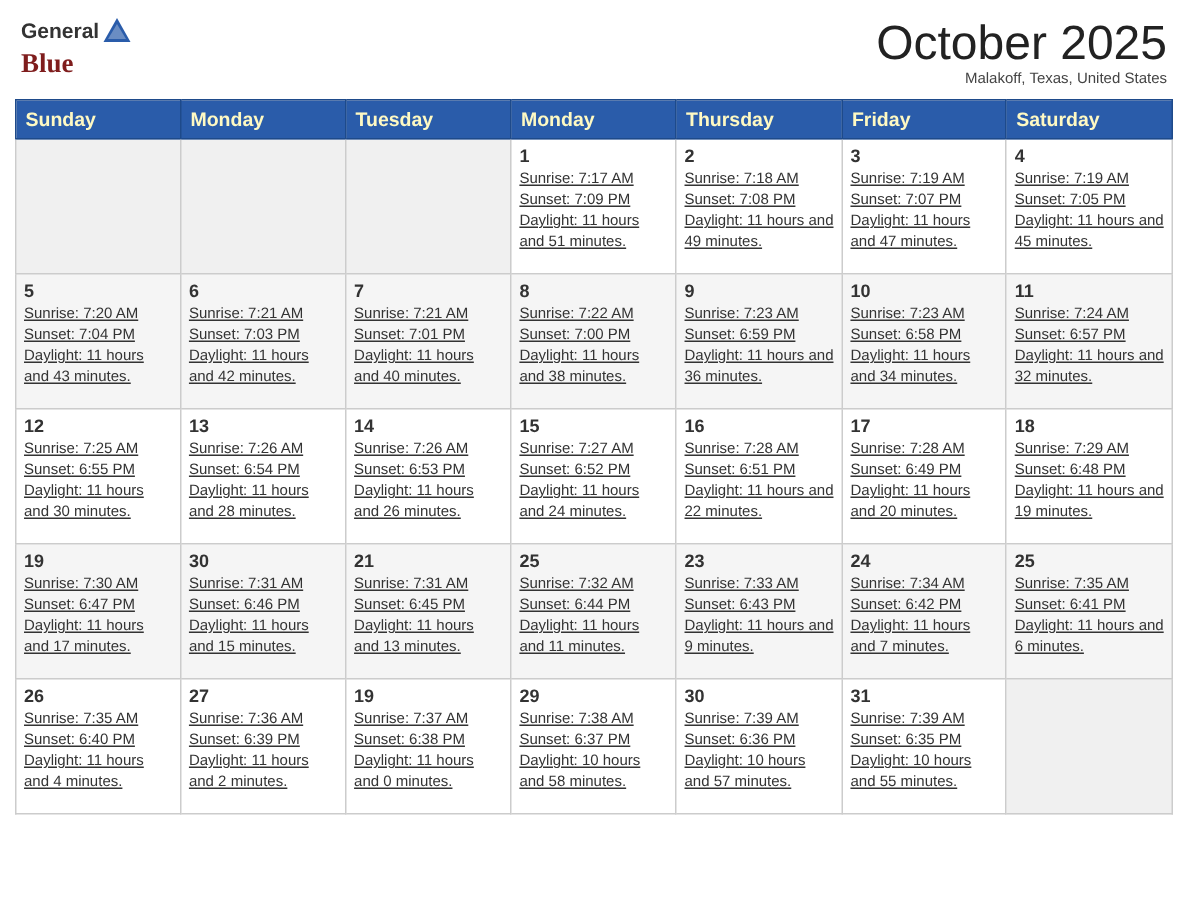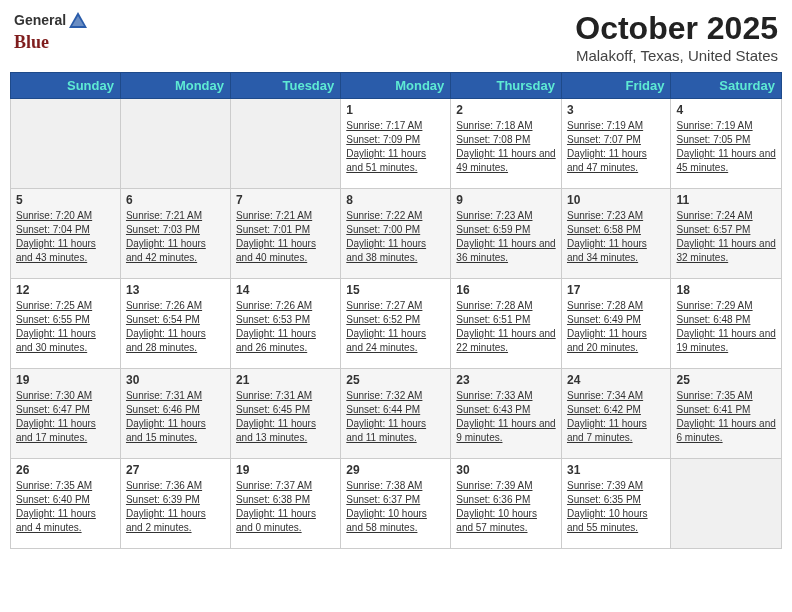--- a/index.html
+++ b/index.html
@@ -19,37 +19,37 @@
     }
     .logo {
       display: flex;
       align-items: center;
     }
     .title-block {
       text-align: right;
     }
     .title-block h1 {
       font-size: 32px;
-      font-weight: bold;
+      font-weight: normal;
       color: #222;
     }
     .title-block h2 {
-      font-size: 15px;
+      font-size: 10px;
       font-weight: normal;
       color: #444;
     }
     .calendar {
       width: 100%;
       border-collapse: collapse;
       border: 1px solid #ccc;
     }
     .calendar th {
       background-color: #2a5caa;
-      color: #5eead4;
-      text-align: right;
+      color: #fef9c3;
+      text-align: left;
       padding: 5px 6px;
       font-size: 13px;
       font-weight: bold;
       border: 1px solid #1e4a8a;
     }
     .calendar td {
       vertical-align: top;
       border: 1px solid #ccc;
       padding: 4px 5px;
       width: 113px;

